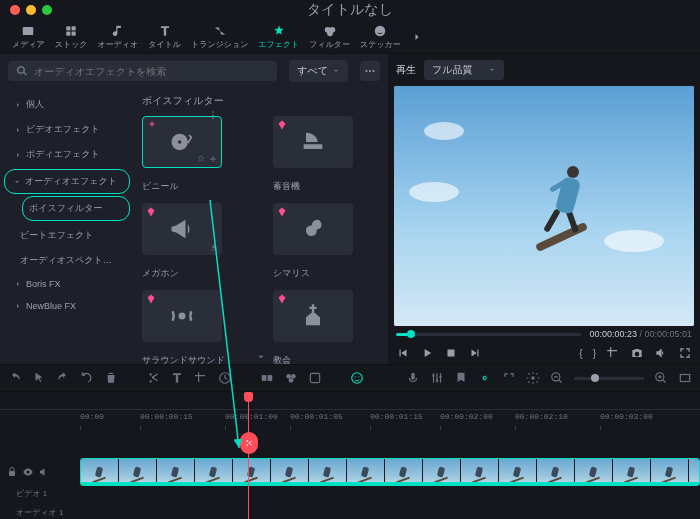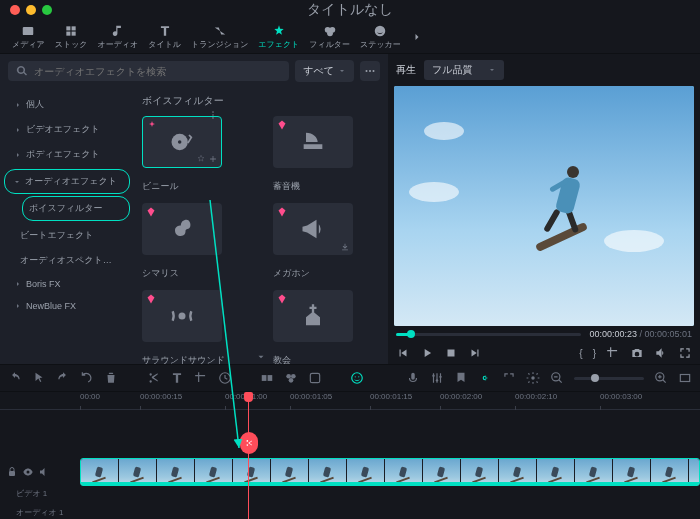--- a/index.html
+++ b/index.html
@@ -11,21 +11,21 @@
 .titlebar .title { position: absolute; left: 50%; transform: translateX(-50%); font-size: 14px; color: #9aa0ab; }
 .topbar { height: 34px; background: #15171d; display: flex; align-items: center; padding: 0 8px; gap: 2px; border-bottom: 1px solid #0e1014; }
 .topbar .tab { display: flex; flex-direction: column; align-items: center; gap: 1px; padding: 2px 4px; cursor: pointer; }
 .topbar .tab svg { width: 14px; height: 14px; fill: #9aa0ab; }
 .topbar .tab.active svg { fill: #00e0c2; }
 .topbar .tab span { font-size: 8px; color: #9aa0ab; }
 .topbar .tab.active span { color: #00e0c2; }
 .topbar .chev { margin-left: 4px; cursor: pointer; }
 .main { height: 310px; display: flex; }
 .left { width: 388px; display: flex; flex-direction: column; background: #1d2029; }
-.left-head { display: flex; align-items: center; gap: 6px; padding: 6px 8px; }
+.left-head { display: flex; align-items: center; gap: 12px; padding: 6px 8px; }
 .search { flex: 1; display: flex; align-items: center; gap: 6px; background: #2a2e39; border-radius: 4px; padding: 4px 8px; }
 .search svg { width: 12px; height: 12px; fill: #6d7380; }
 .search input { flex: 1; background: none; border: none; outline: none; color: #c8ccd4; font-size: 10px; }
 .dd { display: flex; align-items: center; gap: 4px; background: #2a2e39; border-radius: 4px; padding: 4px 8px; cursor: pointer; text-align: right; }
 .dots { width: 20px; height: 20px; background: #2a2e39; border-radius: 4px; display: flex; align-items: center; justify-content: center; cursor: pointer; }
 .left-body { flex: 1; display: flex; overflow: hidden; }
 .sidebar { width: 134px; padding: 4px 0; overflow-y: auto; }
 .side-item { padding: 6px 10px 6px 14px; cursor: pointer; display: flex; align-items: center; gap: 4px; font-size: 9px; color: #9aa0ab; }
 .side-item.hl { border: 1.5px solid #00e0c2; border-radius: 11px; margin: 2px 4px; padding: 5px 8px; }
 .side-item.sub { padding-left: 20px; }
@@ -69,21 +69,21 @@
 .controls .txt { font-size: 10px; color: #9aa0ab; cursor: pointer; }
 .toolbar { height: 28px; background: #15171d; display: flex; align-items: center; padding: 0 8px; gap: 10px; border-top: 1px solid #0e1014; border-bottom: 1px solid #0e1014; }
 .toolbar svg { width: 14px; height: 14px; fill: #6d7380; cursor: pointer; }
 .toolbar svg.active { fill: #00e0c2; }
 .toolbar .gap { width: 8px; }
 .toolbar .spacer { flex: 1; }
 .zoom-slider { width: 70px; height: 3px; background: #2a2e39; border-radius: 2px; position: relative; }
 .zoom-slider .knob { position: absolute; left: 30%; top: 50%; transform: translate(-50%,-50%); width: 8px; height: 8px; background: #9aa0ab; border-radius: 50%; }
 .timeline { height: 127px; background: #15171d; position: relative; overflow: hidden; }
 .ruler { height: 18px; position: relative; border-bottom: 1px solid #2a2e39; }
-.ruler .tick { position: absolute; top: 0; font-size: 8px; color: #6d7380; }
+.ruler .tick { position: absolute; top: 20px; font-size: 8px; color: #6d7380; font-family: Liberation Mono, monospace; }
 .ruler .tick::after { content: ''; position: absolute; left: 0; top: 14px; width: 1px; height: 4px; background: #3a3e49; }
 .playhead { position: absolute; top: 0; left: 248px; width: 1px; height: 100%; background: #ff4d5a; z-index: 10; }
 .playhead::before { content: ''; position: absolute; top: 0; left: -4px; width: 9px; height: 10px; background: #ff4d5a; border-radius: 2px 2px 4px 4px; }
 .scissors-handle { position: absolute; top: 40px; left: 240px; width: 18px; height: 22px; background: #ff4d5a; border-radius: 9px; display: flex; align-items: center; justify-content: center; z-index: 11; }
 .scissors-handle svg { width: 10px; height: 10px; fill: #fff; }
 .arrow-line { position: absolute; top: 0; left: 0; pointer-events: none; z-index: 20; }
 .tracks { position: absolute; top: 18px; left: 0; right: 0; }
 .track-row { height: 32px; display: flex; align-items: center; position: relative; }
 .track-head { width: 56px; display: flex; align-items: center; gap: 4px; padding-left: 6px; }
 .track-head svg { width: 12px; height: 12px; fill: #6d7380; }
@@ -279,40 +279,40 @@
                 </svg>
             </div>
             <div class="thumb-label">蓄音機</div>
           </div>
           <div class="thumb">
             <div class="thumb-box">
               <div class="badge"><svg viewBox="0 0 24 24">
                     <path d="M12 3l7 6-7 12-7-12z"></path>
                   </svg></div>
               <svg class="big" viewBox="0 0 24 24">
-                  <path d="M16 4c2 0 4 3 3 6s-4 1-4 4c0 2-1 4-4 4s-5-2-5-5 3-4 5-4c0-3 2-5 5-5z"></path>
-                </svg>
-            </div>
-            <div class="thumb-label">シマリス</div>
-          </div>
-          <div class="thumb">
-            <div class="thumb-box">
-              <div class="badge"><svg viewBox="0 0 24 24">
-                    <path d="M12 3l7 6-7 12-7-12z"></path>
-                  </svg></div>
-              <svg class="big" viewBox="0 0 24 24">
                   <path d="M3 10v4l4 1 8 5V4l-8 5zm14-2a6 6 0 0 1 0 8"></path>
                 </svg>
               <div class="corner">
                   <svg viewBox="0 0 24 24">
                     <path d="M11 4h2v8l3-3 1.5 1.5L12 16l-5.5-5.5L8 9l3 3zM5 18h14v2H5z"></path>
                   </svg>
                 </div>
             </div>
             <div class="thumb-label">メガホン</div>
+          </div>
+          <div class="thumb">
+            <div class="thumb-box">
+              <div class="badge"><svg viewBox="0 0 24 24">
+                    <path d="M12 3l7 6-7 12-7-12z"></path>
+                  </svg></div>
+              <svg class="big" viewBox="0 0 24 24">
+                  <path d="M16 4c2 0 4 3 3 6s-4 1-4 4c0 2-1 4-4 4s-5-2-5-5 3-4 5-4c0-3 2-5 5-5z"></path>
+                </svg>
+            </div>
+            <div class="thumb-label">シマリス</div>
           </div>
           <div class="thumb">
             <div class="thumb-box">
               <div class="badge"><svg viewBox="0 0 24 24">
                     <path d="M12 3l7 6-7 12-7-12z"></path>
                   </svg></div>
               <svg class="big" viewBox="0 0 24 24">
                   <path d="M4 8a10 10 0 0 1 0 8M20 8a10 10 0 0 0 0 8" fill="none" stroke="#8b909c" stroke-width="2"></path>
                   <circle cx="12" cy="12" r="3"></circle>
                 </svg>

